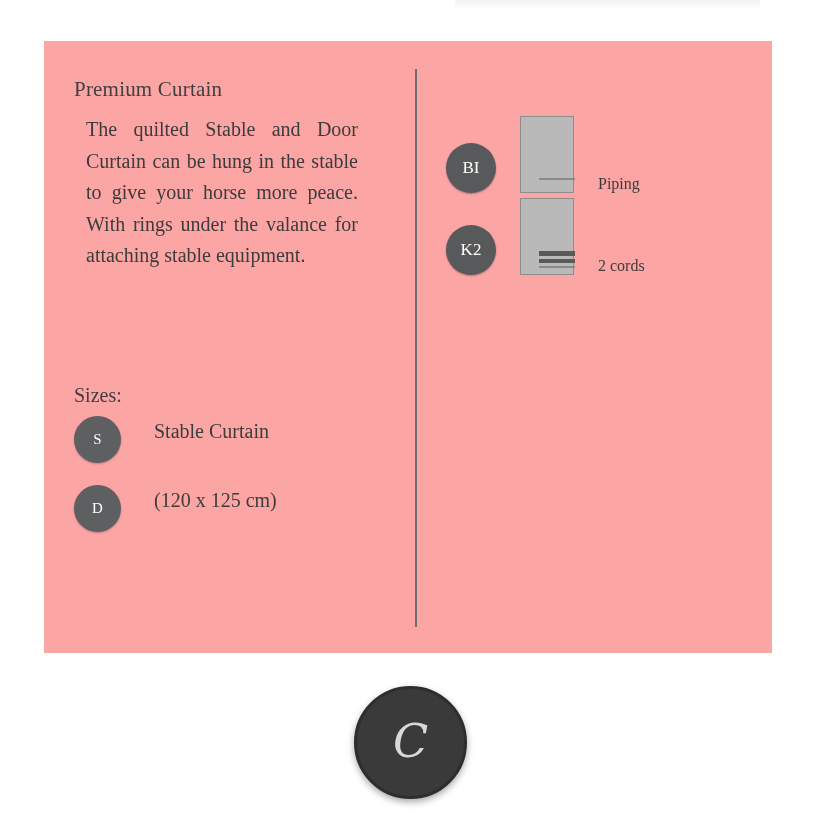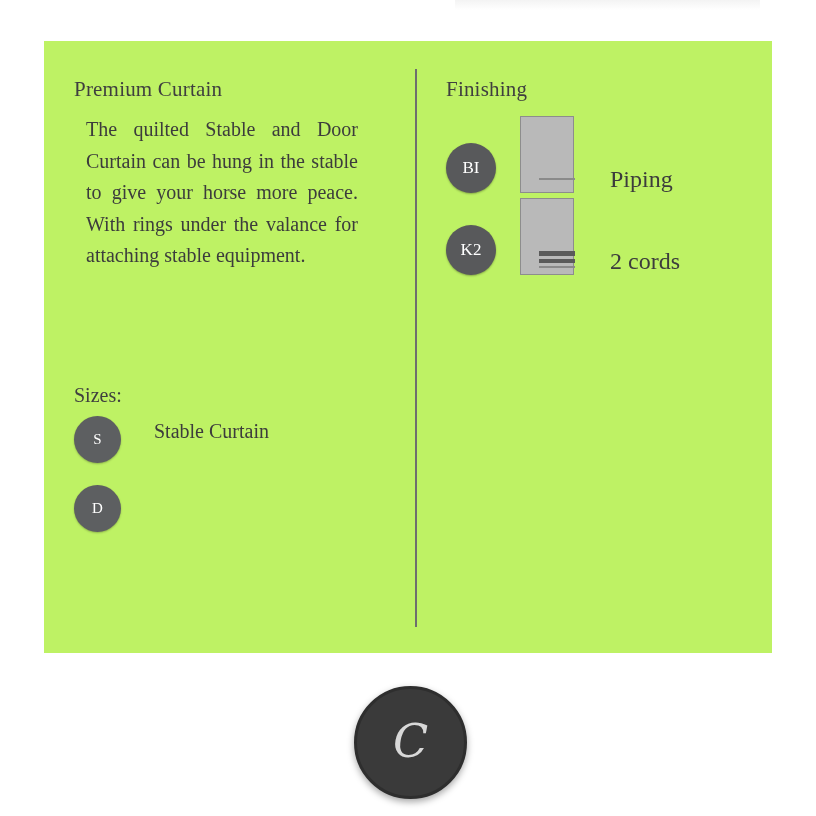--- a/index.html
+++ b/index.html
@@ -25,21 +25,21 @@
     background: linear-gradient(to bottom, #f2f2f2, #ffffff);
     opacity: 0.9;
   }
 
   .panel {
     position: absolute;
     top: 41px;
     left: 44px;
     width: 728px;
     height: 612px;
-    background: #bef264;
+    background: #fca5a5;
     box-sizing: border-box;
   }
 
   .columns {
     position: absolute;
     top: 0;
     left: 0;
     width: 100%;
     height: 100%;
   }
@@ -157,22 +157,22 @@
     flex: 0 0 auto;
   }
   .cord {
     position: absolute;
     height: 3px;
     background: #5a5a5a;
     left: 18px;
   }
   .cord.thin { background: #8a8a8a; height: 2px; }
   .finish-label {
-    margin-left: 36px;
-    font-size: 24px;
+    margin-left: 24px;
+    font-size: 16px;
     color: #3c3c3c;
   }
 
   
   .logo {
     position: absolute;
     top: 686px;
     left: 354px;
     width: 107px;
     height: 107px;
@@ -213,27 +213,25 @@
     <div class="size-list">
       <div class="size-item">
         <div class="badge small-letter">S</div>
         <div class="size-text">
           <div>Stable Curtain</div>
         </div>
       </div>
       <div class="size-item">
         <div class="badge small-letter">D</div>
         <div class="size-text">
+          <div>(120 x 125 cm)</div>
         </div>
       </div>
     </div>
 
-    <div class="right-col">
-      <div class="heading">Finishing</div>
-    </div>
 
     <div class="finish-list">
 
       <div class="finish-item">
         <div class="finish-badge">BI</div>
         <div class="swatch">
           <div class="cord thin" style="bottom:12px; width:36px; left:18px;"></div>
         </div>
         <div class="finish-label">Piping</div>
       </div>

